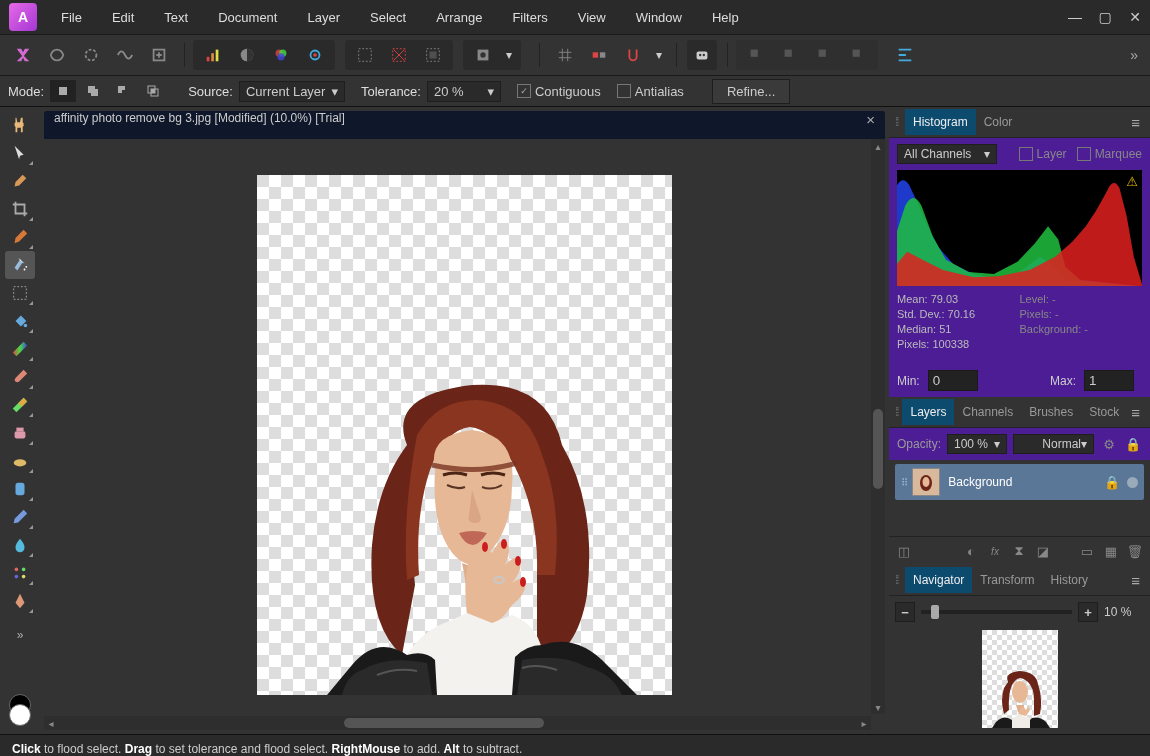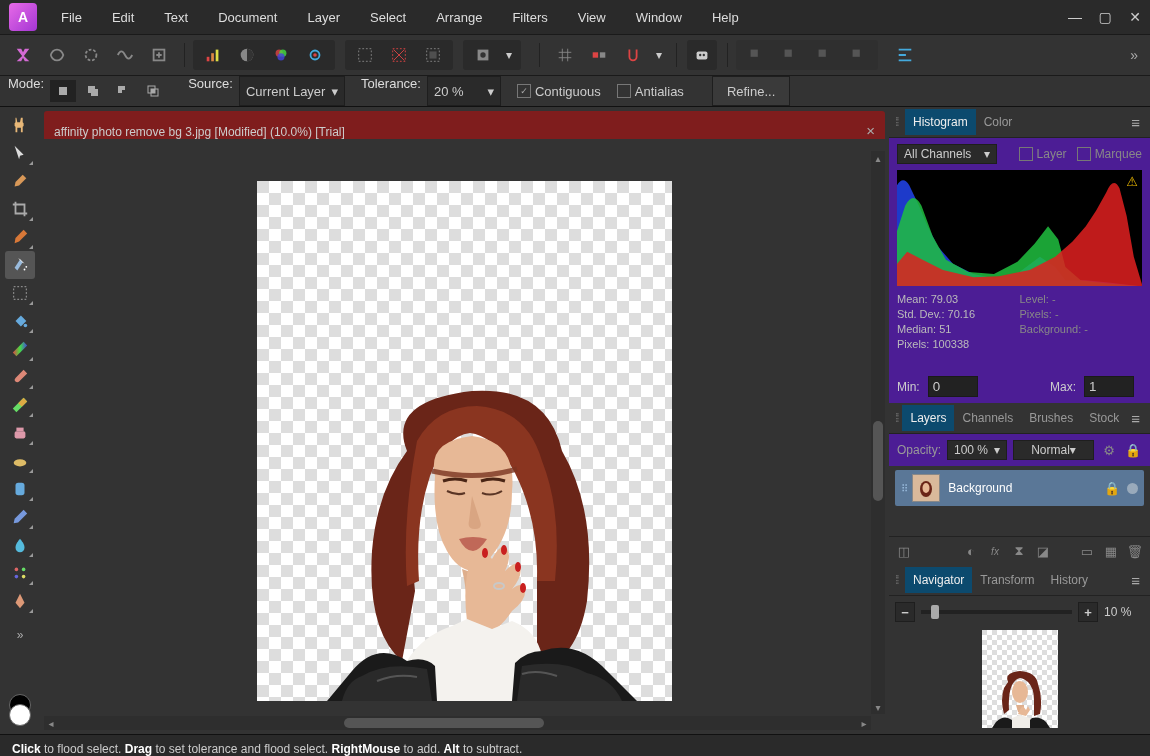--- a/index.html
+++ b/index.html
@@ -9,34 +9,34 @@
 .app-logo{width:28px;height:28px;margin:0 9px;background:linear-gradient(135deg,#e76ae7,#a436d4);border-radius:4px;display:flex;align-items:center;justify-content:center;color:#fff;font-weight:bold;font-size:14px}
 .menu-item{padding:8px 15px;color:#ddd;font-size:13px;cursor:default}
 .win-controls{margin-left:auto;display:flex}
 .win-btn{width:30px;height:24px;display:flex;align-items:center;justify-content:center;color:#ccc;font-size:14px}
 
 .toolbar{height:40px;background:#333;display:flex;align-items:center;padding:0 6px;border-bottom:1px solid #1a1a1a}
 .tool-btn{width:30px;height:30px;margin:0 2px;display:flex;align-items:center;justify-content:center;border-radius:3px}
 .tool-sep{width:1px;height:24px;background:#222;margin:0 8px}
 .tool-group{display:flex;align-items:center;background:#2a2a2a;border-radius:3px;padding:0 3px;margin-right:10px}
 
-.contextbar{height:30px;background:#333;display:flex;padding:0 8px;border-bottom:1px solid #111;font-size:13px}
+.contextbar{height:30px;background:#333;display:flex;align-items:center;padding:0 8px;border-bottom:1px solid #111;font-size:13px}
 .ctx-label{margin-right:6px;color:#ddd}
 .ctx-box{background:#2a2a2a;border:1px solid #1e1e1e;padding:2px 6px;display:flex;align-items:center;margin-right:16px}
 .ctx-seg{width:26px;height:22px;display:flex;align-items:center;justify-content:center;margin-right:4px}
 .ctx-seg.active{background:#222}
 .chk{width:12px;height:12px;border:1px solid #777;margin-right:4px;display:inline-flex;align-items:center;justify-content:center;font-size:9px;color:#aaa}
 
 .main{display:flex;height:627px}
 .leftbar{width:40px;background:#333;display:flex;flex-direction:column;align-items:center;padding-top:4px}
 .ltool{width:30px;height:28px;display:flex;align-items:center;justify-content:center;margin-bottom:0;border-radius:3px;position:relative}
 .ltool.active{background:#555}
 .ltool .corner{position:absolute;bottom:2px;right:2px;width:0;height:0;border-left:4px solid transparent;border-bottom:4px solid #999}
 .canvas-area{flex:1;background:#333;display:flex;flex-direction:column;position:relative}
-.doc-tab{height:28px;background:#7f1d1d;margin:4px 4px 12px 4px;display:flex;align-items:flex-end;padding:0 10px;color:#ccc;font-size:12px;border-radius:3px 3px 0 0}
+.doc-tab{height:28px;background:#0f172a;margin:4px 4px 0 4px;display:flex;align-items:flex-start;padding:0 10px;color:#ccc;font-size:12px;border-radius:3px 3px 0 0}
 .doc-tab .close{margin-left:auto;color:#aaa;font-size:15px}
 .viewport{flex:1;margin:0 4px 4px 4px;background:#333;display:flex;align-items:center;justify-content:center;position:relative;overflow:hidden}
 .canvas{width:415px;height:520px;background:repeating-conic-gradient(#fff 0 25%,#ddd 0 50%) 0 0/24px 24px;position:relative;overflow:hidden}
 .scroll-v{position:absolute;right:0;top:0;bottom:16px;width:14px;background:#2e2e2e}
 .scroll-v .thumb{position:absolute;right:2px;left:2px;top:270px;height:80px;background:#555;border-radius:5px}
 .scroll-h{position:absolute;left:0;right:14px;bottom:0;height:14px;background:#2e2e2e}
 .scroll-h .thumb{position:absolute;top:2px;bottom:2px;left:300px;width:200px;background:#555;border-radius:5px}
 .scroll-arrow{position:absolute;width:14px;height:14px;display:flex;align-items:center;justify-content:center;color:#888;font-size:10px}
 
 .rightbar{width:261px;background:#333;display:flex;flex-direction:column}
@@ -44,21 +44,21 @@
 .ptab{padding:6px 8px;color:#999;font-size:12px}
 .ptab.active{color:#eee;background:#0c4a6e}
 .panel-menu{margin-left:auto;color:#aaa;font-size:15px;padding:0 4px}
 .grip{width:8px;color:#666;font-size:12px;margin-right:2px;letter-spacing:-2px}
 .panel-body{padding:6px 8px;background:#4c1d95}
 select,.select{background:#2a2a2a;border:1px solid #1e1e1e;color:#ccc;padding:2px 6px;font-size:12px}
 .histogram{height:116px;background:#000;margin:6px 0;position:relative;overflow:hidden}
 .hist-svg{position:absolute;inset:0}
 .stats{display:flex;font-size:11px;color:#bbb;line-height:15px}
 .stats .col{flex:1}
-.minmax{display:flex;align-items:center;margin-top:24px;font-size:12px}
+.minmax{display:flex;align-items:center;margin-top:18px;font-size:12px}
 .minmax input{width:40px;background:#222;border:1px solid #1a1a1a;color:#ccc;padding:2px 4px;margin:0 8px}
 .layers-panel{flex:1;display:flex;flex-direction:column;min-height:0}
 .layer-row{height:36px;background:#5a7797;margin:4px 6px;display:flex;align-items:center;padding:0 6px;border-radius:2px}
 .layer-thumb{width:26px;height:26px;background:#d9b99b;border:1px solid #888;margin-right:8px}
 .layer-toolbar{height:28px;border-top:1px solid #222;display:flex;align-items:center;padding:0 6px;gap:6px}
 .layer-toolbar .sp{flex:1}
 .mini-btn{width:18px;height:18px;display:flex;align-items:center;justify-content:center;color:#888;font-size:13px}
 .nav-body{padding:6px;display:flex;flex-direction:column;align-items:center}
 .zoom-row{display:flex;align-items:center;width:100%;gap:6px;margin-bottom:8px}
 .zoom-btn{width:18px;height:18px;background:#2a2a2a;border:1px solid #1e1e1e;display:flex;align-items:center;justify-content:center;font-size:13px;font-weight:bold}
@@ -552,21 +552,21 @@
         <div class="ptab">Brushes</div>
         <div class="ptab">Stock</div>
         <div class="panel-menu">≡</div>
       </div>
       <div class="panel-body row" style="gap:6px">
         <span style="color:#999">Opacity:</span>
         <div class="select" style="width:46px;display:flex;justify-content:space-between">
             <span>100 %</span>
             <span>▾</span>
           </div>
-        <div class="select" style="flex:1;display:flex;justify-content:center">
+        <div class="select" style="flex:1;display:flex;justify-content:flex-end">
             <span>Normal</span>
             <span>▾</span>
           </div>
         <span class="mini-btn">⚙</span>
         <span class="mini-btn">🔒</span>
       </div>
       <div style="flex:1;overflow:auto">
         <div class="layer-row">
           <span style="color:#9bd;margin-right:4px;font-size:10px">⠿</span>
           <div class="layer-thumb">

